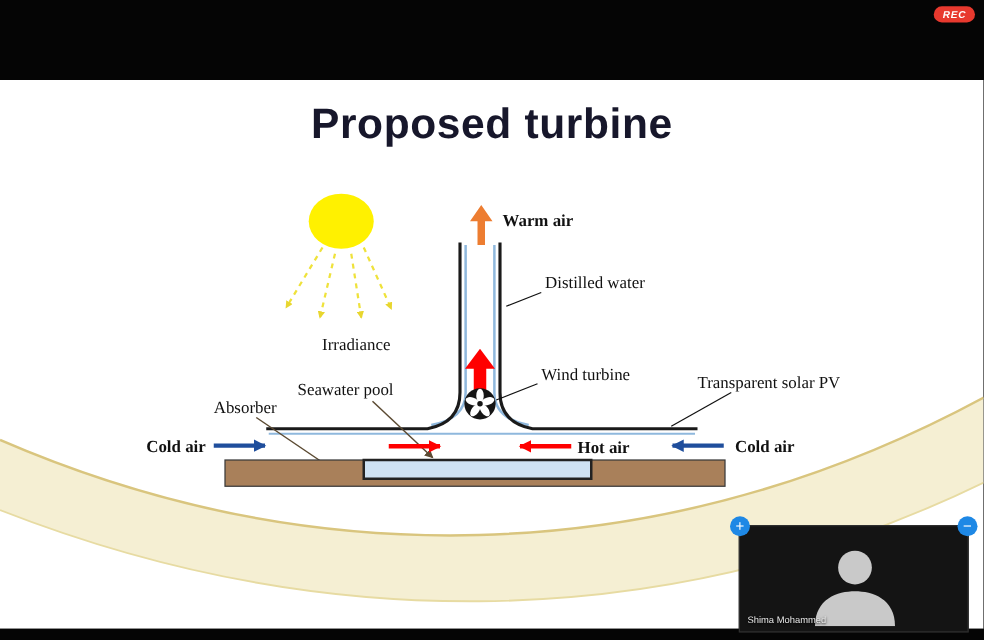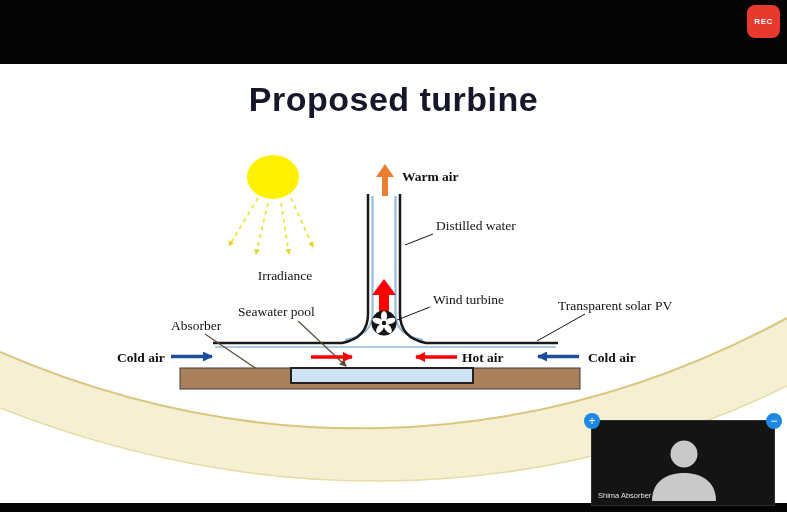--- a/index.html
+++ b/index.html
@@ -1,22 +1,22 @@
 <!DOCTYPE html>
 <html><head>
 <meta charset="utf-8">
 <style>
   html,body{margin:0;padding:0;background:#000;}
   .stage{position:relative;width:787px;height:512px;background:#000;overflow:hidden;
          font-family:"Liberation Sans",sans-serif;}
   .top-bar{position:absolute;left:0;top:0;width:787px;height:64px;background:#050505;}
   .bottom-bar{position:absolute;left:0;bottom:0;width:787px;height:9px;background:#050505;}
   .rec-badge{position:absolute;top:5px;right:7px;background:#e8392e;color:#fff;
-             font-size:8px;font-weight:bold;letter-spacing:.6px;padding:12px 7px;
-             border-radius:8px;z-index:6;}
+             font-size:8px;font-weight:bold;letter-spacing:.6px;padding:2px 7px;
+             border-radius:8px;z-index:6;font-style:italic;}
   .slide{position:absolute;left:0;top:64px;width:787px;height:439px;background:#ffffff;}
   .slide-title{position:relative;z-index:1;margin:0;padding-top:16px;text-align:center;
                font-size:34px;font-weight:600;color:#17172b;letter-spacing:.5px;}
   .diagram{position:absolute;left:0;top:0;width:787px;height:439px;z-index:0;}
   .diagram text{font-family:"Liberation Serif","DejaVu Serif",serif;font-size:13.5px;fill:#111;}
   .diagram text.bold{font-weight:bold;}
   .video-tile{position:absolute;left:591px;top:420px;width:184px;height:86px;
               background:#141414;border:1px solid #2e2e2e;box-sizing:border-box;
               z-index:5;}
   .avatar{position:absolute;left:52px;top:18px;width:80px;height:62px;}
@@ -120,19 +120,19 @@
       <rect x="180" y="304" width="400" height="21" stroke="#3a3a3a" stroke-width="1" fill="#A9805A"></rect>
       <rect x="291" y="304" width="182" height="15" stroke="#222" stroke-width="2" fill="#CFE2F3"></rect>
     </svg>
   </div>
 
   <div class="video-tile">
     <svg class="avatar" viewBox="0 0 80 62">
       <circle cx="40" cy="15" r="13.5" fill="#c9c9c9"></circle>
       <path d="M8,62 C8,40 26,34 40,34 C54,34 72,40 72,62 Z" fill="#c9c9c9"></path>
     </svg>
-    <span class="pname">Shima Absorber</span>
+    <span class="pname">Shima Mohammed</span>
     <button class="ctl plus">+</button>
     <button class="ctl minus">−</button>
   </div>
 
   <div class="bottom-bar"></div>
 </div>
 
 </body></html>

